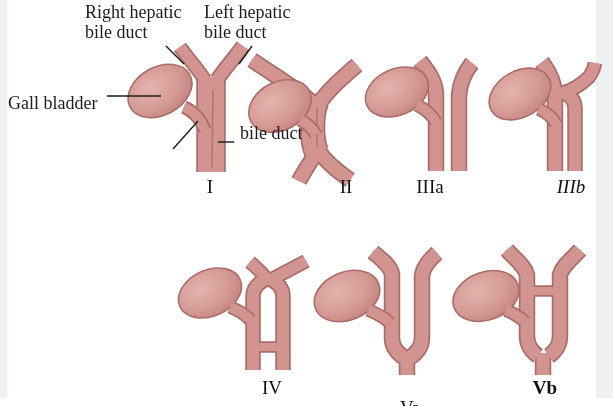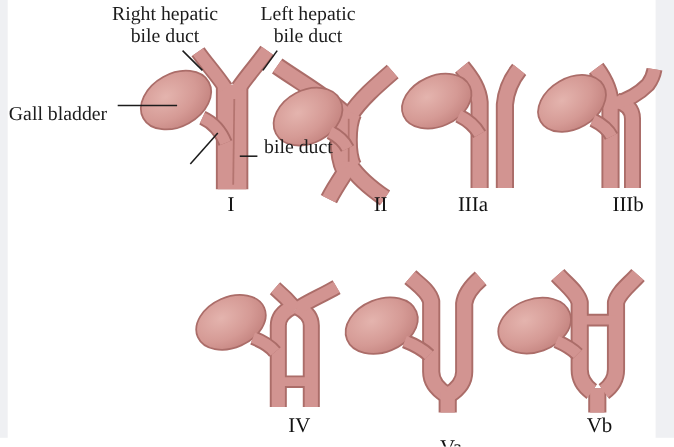--- a/index.html
+++ b/index.html
@@ -4,21 +4,21 @@
 <style>
   html,body{margin:0;padding:0;}
   body{width:613px;height:406px;overflow:hidden;background:#ffffff;
        font-family:"Liberation Serif","DejaVu Serif",serif;}
   .canvas{position:relative;width:613px;height:406px;background:#ffffff;}
   .strip{position:absolute;top:0;height:398px;background:#eff0f3;}
   .strip.left{left:0;width:7px;}
   .strip.right{left:596px;width:17px;}
   svg.fig{position:absolute;left:0;top:0;}
   .lbl{position:absolute;color:#1c1c1c;font-size:18px;line-height:20px;white-space:nowrap;}
-  .lbl.center{text-align:center;white-space:normal;}
+  .lbl.center{text-align:left;white-space:normal;}
   .caption{position:absolute;color:#111111;font-size:19px;text-align:center;}
   .indent2{margin-left:6px;}
 </style>
 </head>
 <body>
 
 <div class="canvas">
   <div class="strip left"></div>
   <div class="strip right"></div>
 
@@ -124,32 +124,32 @@
         <line x1="173" y1="149" x2="198" y2="121" stroke="#1c1c1c" stroke-width="1.4"></line>
         <line x1="218" y1="142" x2="234" y2="142" stroke="#1c1c1c" stroke-width="1.4"></line>
       </g>
     </svg>
 
   <div class="lbl center" style="left:85px;top:2px;width:130px;">
     <div>Right hepatic</div>
     <div>bile duct</div>
   </div>
 
-  <div class="lbl center" style="left:215px;top:2px;width:130px;font-family:Liberation Serif, serif;">
+  <div class="lbl center" style="left:204px;top:2px;width:130px;font-family:Liberation Serif, serif;">
     <div>Left hepatic</div>
     <div>bile duct</div>
   </div>
 
   <div class="lbl" style="left:8px;top:93px;">Gall bladder</div>
 
 
   <div class="lbl" style="left:234px;top:123px;">
     <div class="indent2">bile duct</div>
   </div>
 
   <div class="caption" style="left:196px;top:176px;width:28px;">I</div>
   <div class="caption" style="left:332px;top:176px;width:28px;">II</div>
   <div class="caption" style="left:408px;top:176px;width:44px;">IIIa</div>
-  <div class="caption" style="left:549px;top:176px;width:44px;">IIIb</div>
+  <div class="caption" style="left:549px;top:176px;width:44px;font-style:italic;">IIIb</div>
   <div class="caption" style="left:256px;top:377px;width:32px;">IV</div>
   <div class="caption" style="left:394px;top:397px;width:32px;">Va</div>
-  <div class="caption" style="left:529px;top:377px;width:32px;">Vb</div>
+  <div class="caption" style="left:529px;top:377px;width:32px;font-weight:bold;">Vb</div>
 </div>
 
 </body></html>

